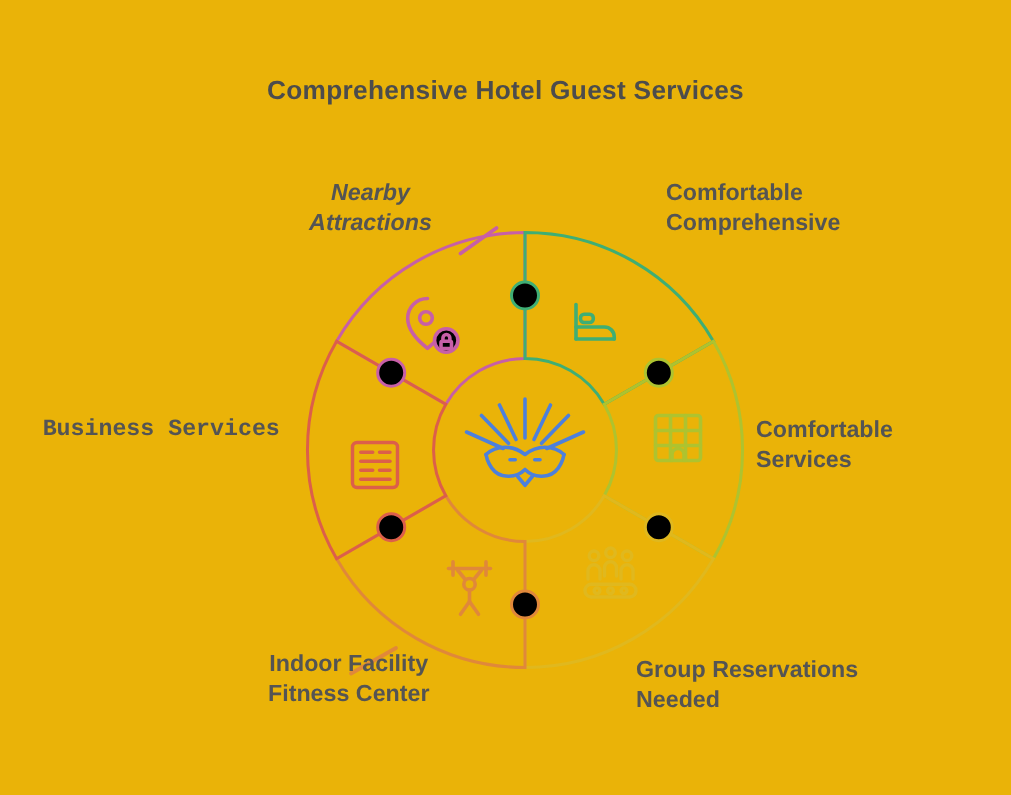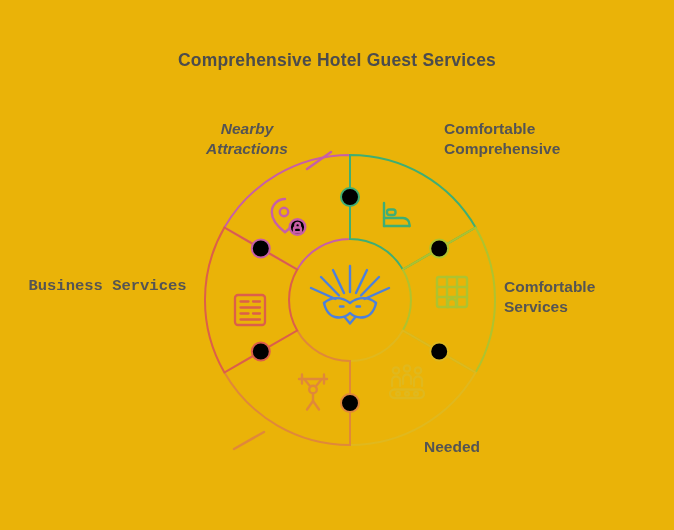--- a/index.html
+++ b/index.html
@@ -135,21 +135,26 @@
     <span>Comfortable</span>
     <span>Comprehensive</span>
   </div>
 
   <div class="lbl" style="left:504px;top:277px;width:160px;">
     <span>Comfortable</span>
     <span>Services</span>
   </div>
 
   <div class="lbl" style="left:424px;top:437px;width:190px;">
+    <span>Group Reservations</span>
     <span>Needed</span>
   </div>
 
+  <div class="lbl center" style="left:140px;top:433px;width:185px;">
+    <span>Indoor Facility</span>
+    <span>Fitness Center</span>
+  </div>
 
   <div class="lbl center" style="left:15px;top:276px;width:185px;font-family:Liberation Mono, monospace;">
     <span>Business Services</span>
   </div>
 
 </div>
 
 </body></html>

